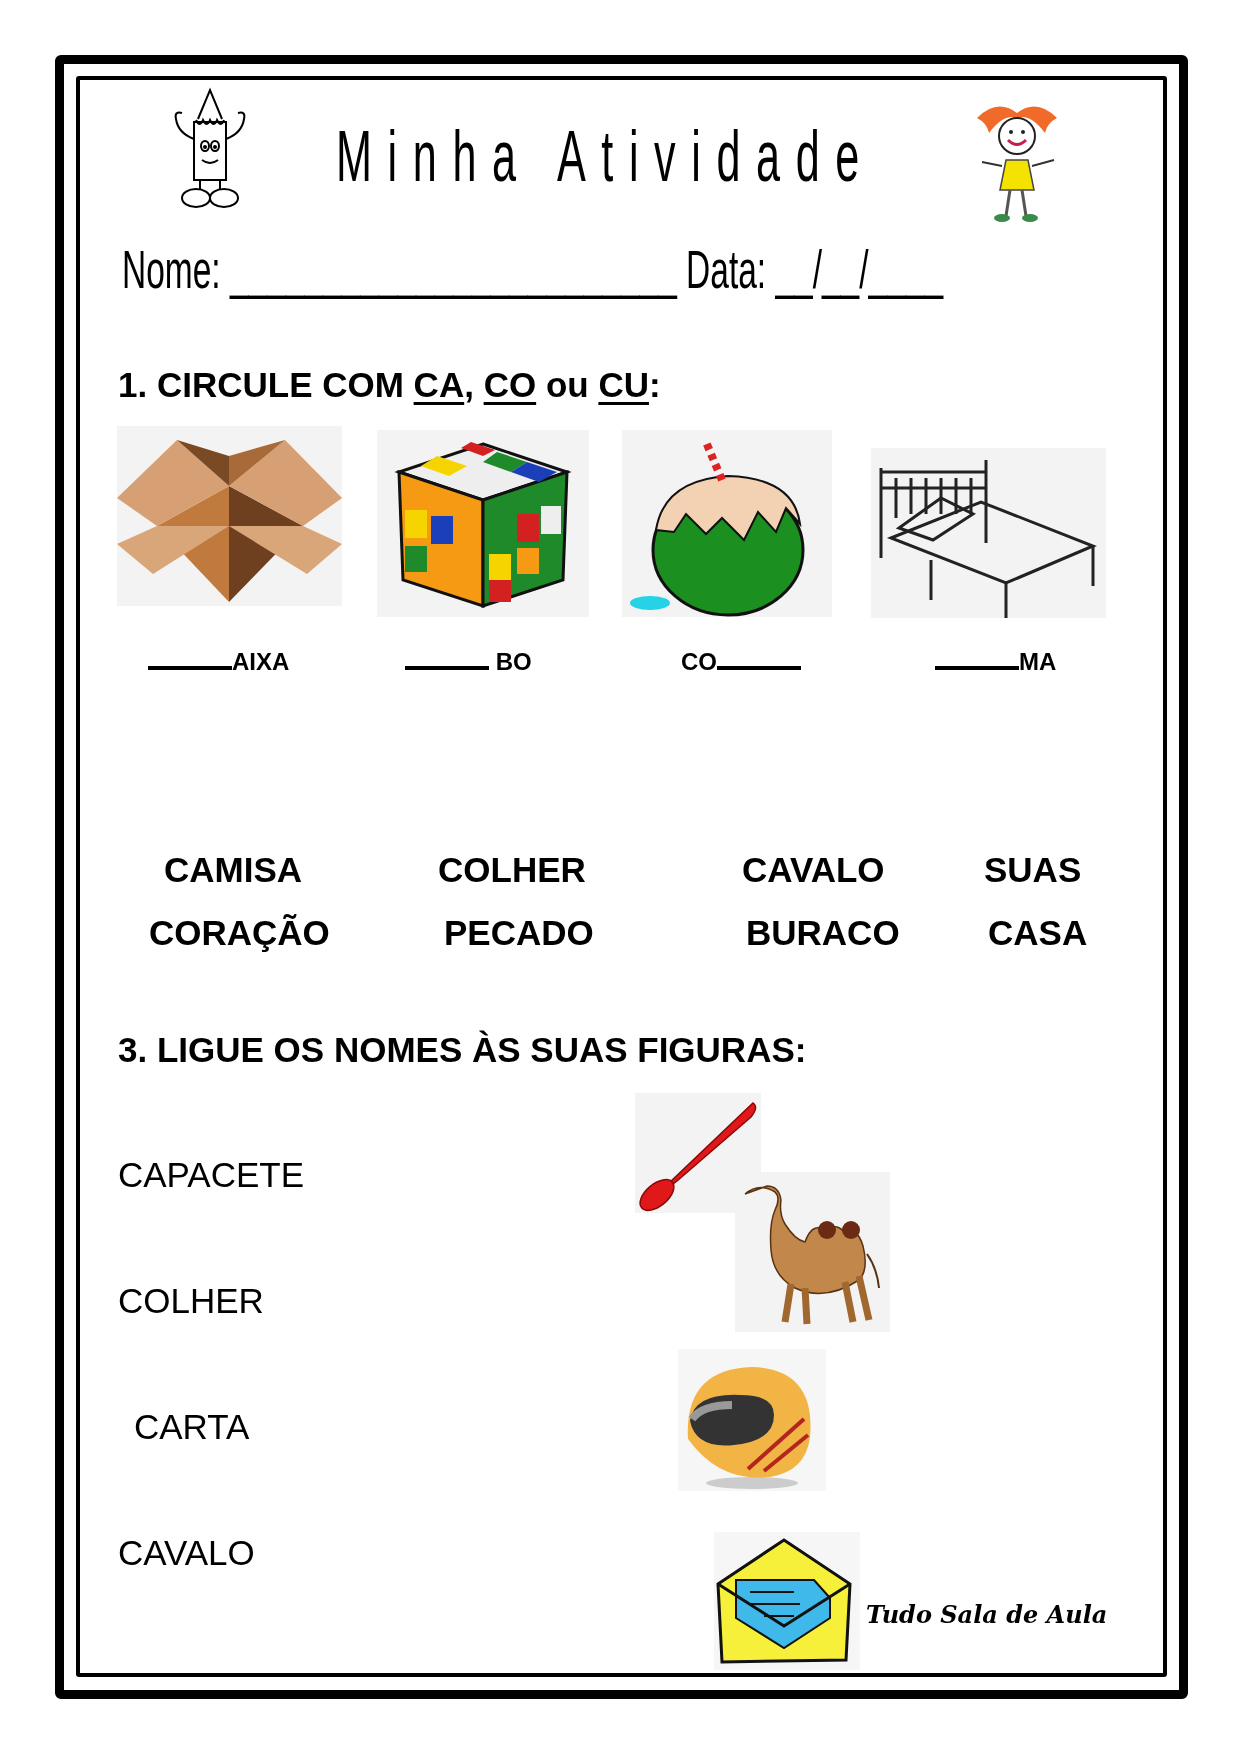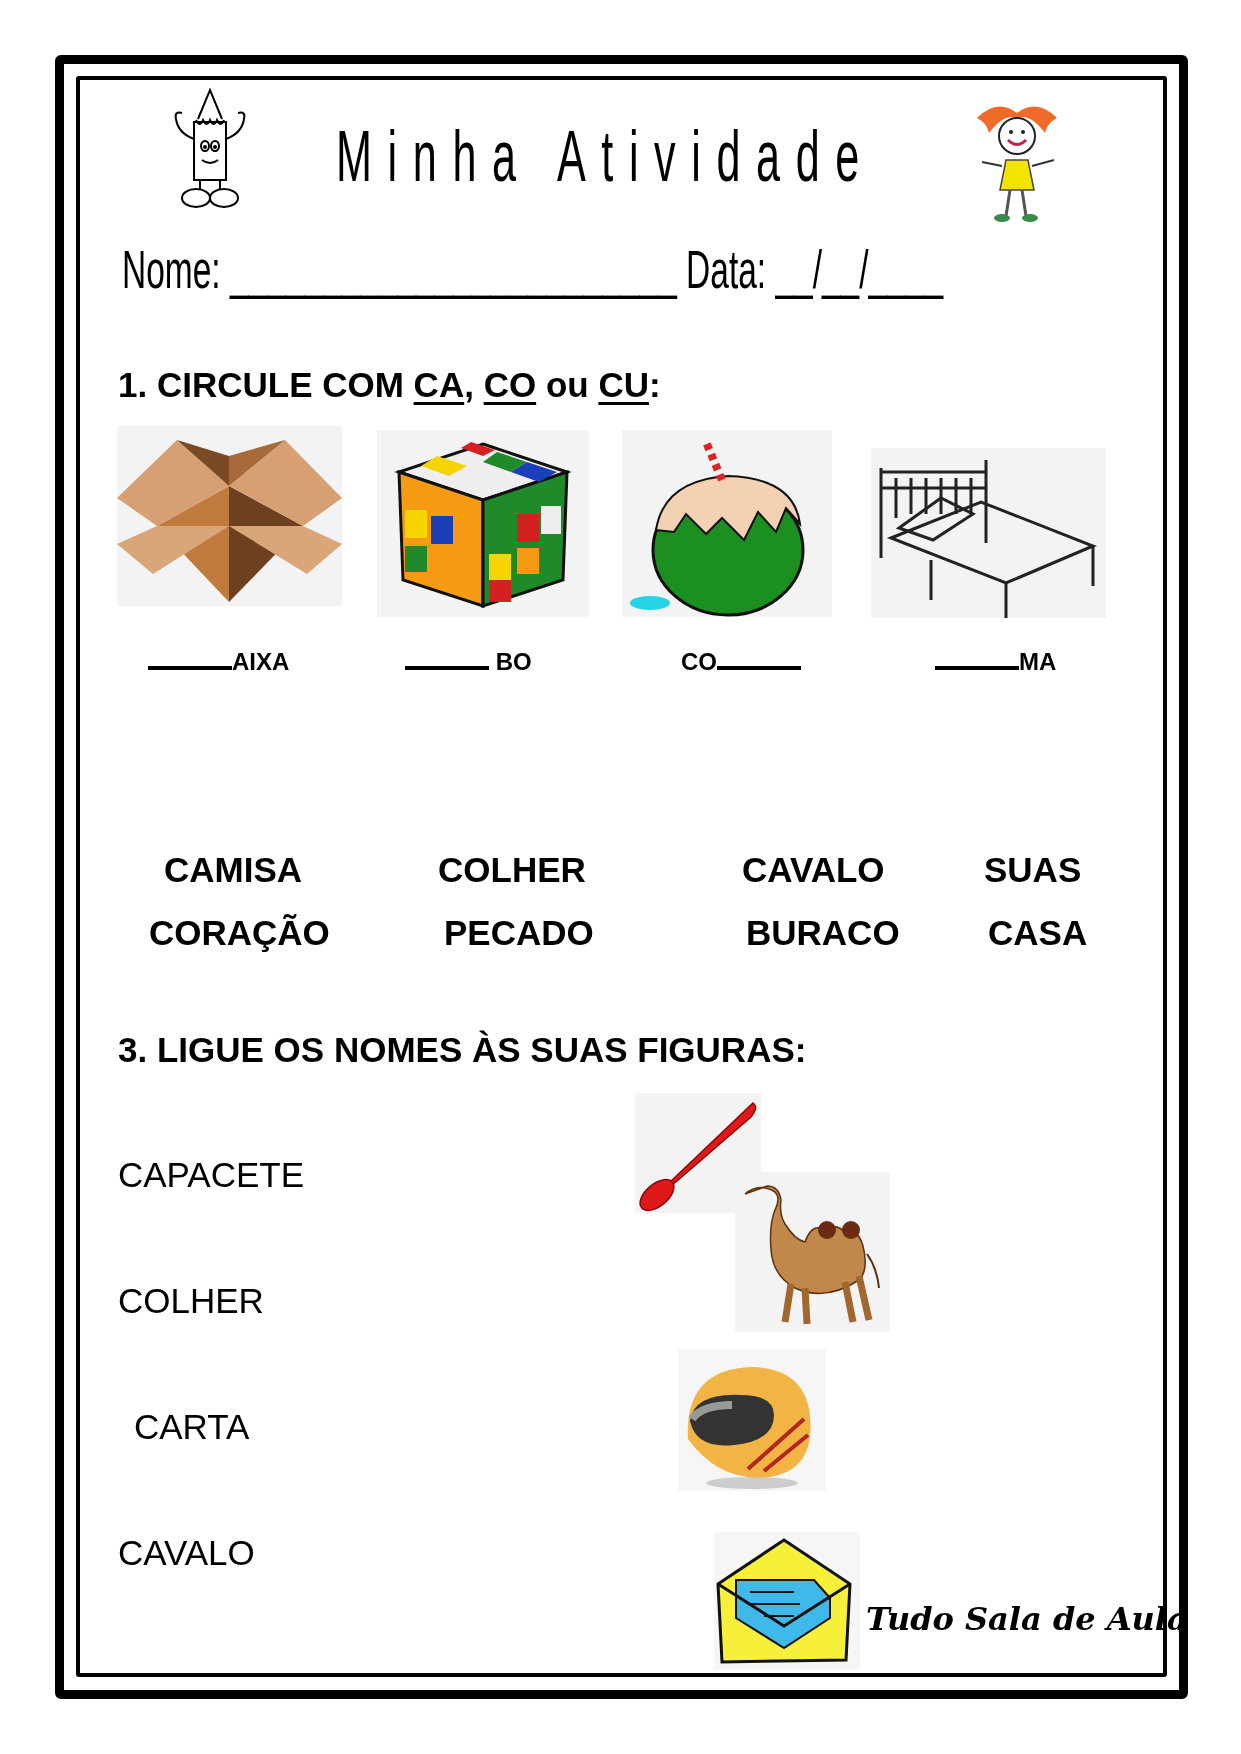--- a/index.html
+++ b/index.html
@@ -19,21 +19,21 @@
   .sec-title { font-weight:bold; font-size:35px; white-space:nowrap; }
   .u { text-decoration:underline; text-decoration-thickness:3px; text-underline-offset:5px; }
 
   .pic { position:absolute; background:#f3f3f3; overflow:hidden; }
   .blank-word { font-weight:bold; font-size:24px; white-space:nowrap; }
   .blank { display:inline-block; border-bottom:4px solid #000; height:30px; vertical-align:baseline; }
 
   .word { position:absolute; font-weight:bold; font-size:35px; white-space:nowrap; }
   .match-word { position:absolute; font-size:35px; white-space:nowrap; }
 
-  .signature { left:866px; top:1600px; font-family:"DejaVu Serif", serif; font-style:italic; font-weight:bold; font-size:32px; white-space:nowrap; }
+  .signature { left:866px; top:1600px; font-family:"DejaVu Serif", serif; font-style:italic; font-weight:bold; font-size:24px; white-space:nowrap; }
 </style>
 </head>
 <body>
 
 <div class="border-outer"></div>
 <div class="border-inner"></div>
 
 <div class="abs" style="left:158px;top:84px;width:105px;height:135px;">
   <svg width="105" height="135" viewBox="0 0 105 135">
     <g fill="none" stroke="#000" stroke-width="2">

